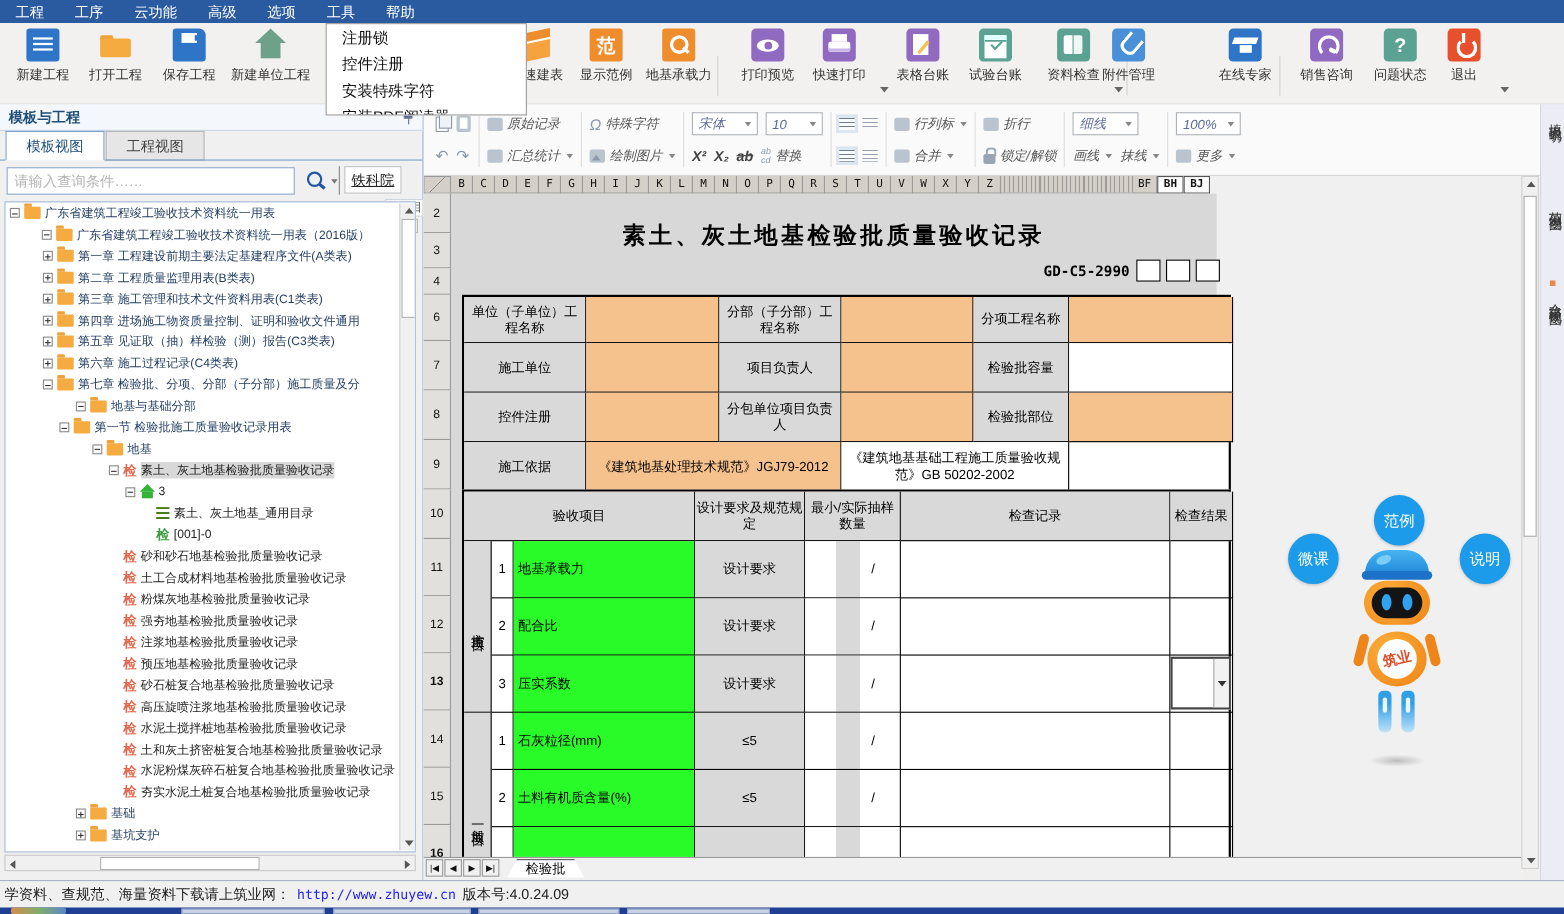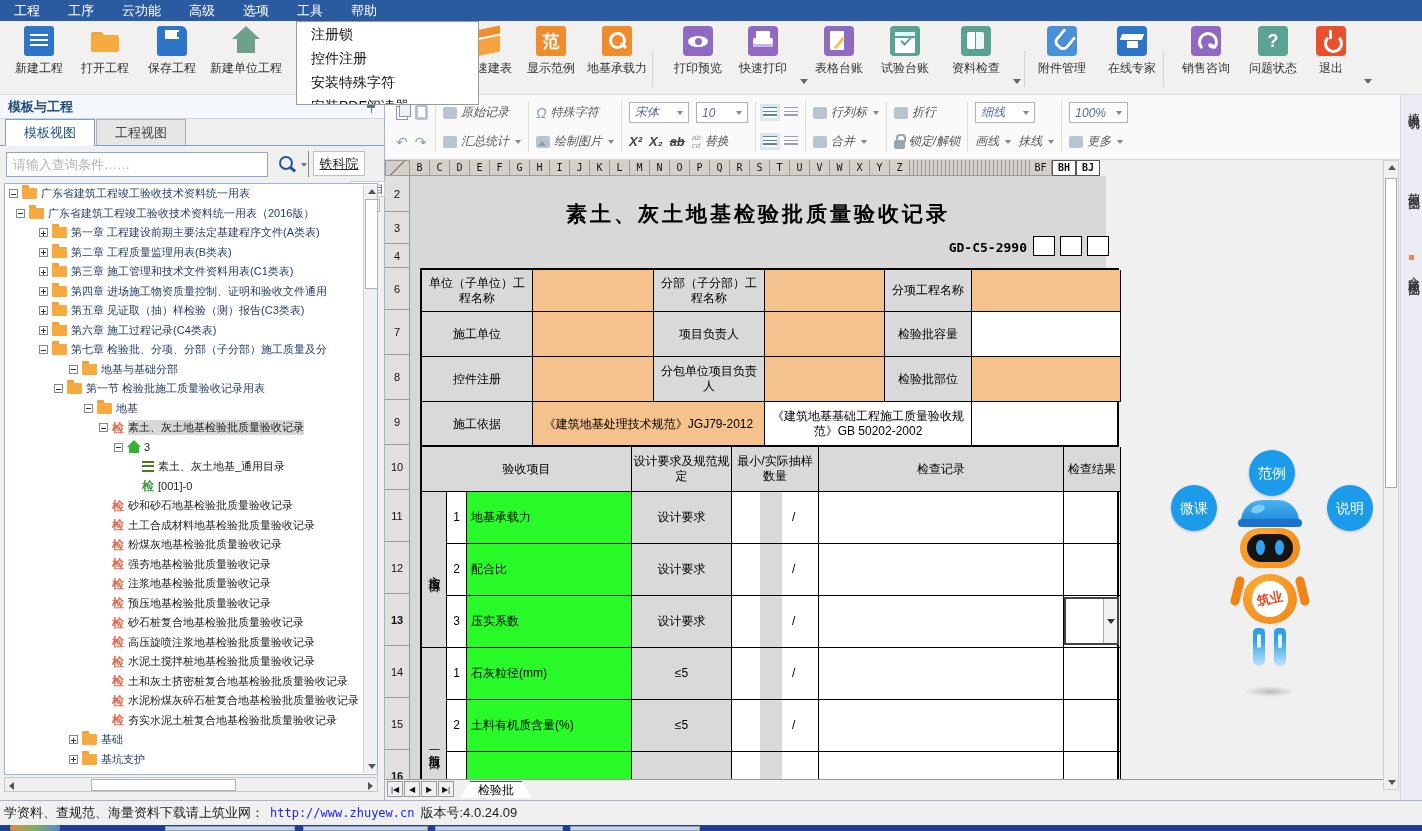--- a/index.html
+++ b/index.html
@@ -12,21 +12,21 @@
   #menubar { left:0; top:0; width:1422px; height:21px; background:#2a5a9f; display:flex; align-items:center; }
   #menubar .mitem { color:#fff; font-size:13px; padding:0 14px; height:21px; line-height:21px; cursor:default; }
 
   
   #toolbar { left:0; top:21px; width:1422px; height:74px; background:#f2f1f0; border-bottom:1px solid #e0dedd; }
   .tbtn { position:absolute; top:5px; width:70px; height:64px; display:flex; flex-direction:column; align-items:center; }
   .tbtn .tlbl { margin-top:4px; font-size:12px; color:#333; white-space:nowrap; }
   .tico { width:30px; height:30px; border-radius:4px; position:relative; }
   .tb1{left:4px}.tb2{left:70px}.tb3{left:137px}.tb4{left:208px;width:76px}.tb5{left:453px}
   .tb6{left:516px}.tb7{left:582px}.tb8{left:663px}.tb9{left:728px}.tb10{left:804px}
-  .tb11{left:870px}.tb12{left:941px}.tb13{left:1027px}.tb14{left:1097px}.tb15{left:1171px}
+  .tb11{left:870px}.tb12{left:941px}.tb13{left:991px}.tb14{left:1097px}.tb15{left:1171px}
   .tb16{left:1238px}.tb17{left:1304px;width:54px}
   .tsep { position:absolute; top:30px; width:1px; height:36px; background:#d5d2d0; }
   .dd { position:absolute; top:58px; width:0; height:0; border-left:4px solid transparent; border-right:4px solid transparent; border-top:5px solid #666; }
   
   .ico-doc{background:#2e75c8;border-radius:3px}
   .ico-doc::after{content:"";position:absolute;left:6px;top:8px;width:18px;height:2px;background:#fff;box-shadow:0 5px 0 #fff,0 10px 0 #fff}
   .ico-folder{background:transparent}
   .ico-folder::before{content:"";position:absolute;left:1px;top:6px;width:12px;height:5px;background:#f0a23a;border-radius:2px 2px 0 0}
   .ico-folder::after{content:"";position:absolute;left:1px;top:9px;width:28px;height:17px;background:#f5ab3f;border-radius:2px}
   .ico-floppy{background:#2e75c8;border-radius:3px 6px 3px 3px}
@@ -132,21 +132,21 @@
   .fold::before{content:"";position:absolute;left:0;top:-3px;width:7px;height:3px;background:#f0a23a;border-radius:1px 1px 0 0}
   .chk { font-size:12px; font-weight:bold; color:#e06a50; line-height:12px; }
   .chk.green { color:#3e9b3e; }
   .homeico { width:13px; height:12px; position:relative; }
   .homeico::before{content:"";position:absolute;left:0;top:-1px;border-left:7px solid transparent;border-right:7px solid transparent;border-bottom:7px solid #35b335}
   .homeico::after{content:"";position:absolute;left:2px;top:6px;width:10px;height:6px;background:#35b335}
   .listico { width:12px; height:11px; background:repeating-linear-gradient(#4a7a1e 0 2px,transparent 2px 4.5px); }
   .tlabel { font-size:11px; color:#1e3a5f; }
   .leaf .tlabel { color:#222; }
   .sel .tlabel { background:#d8d8d8; }
-  .d0{padding-left:4px}.d1{padding-left:11px}.d2{padding-left:34px}.d3{padding-left:49px}
+  .d0{padding-left:4px}.d1{padding-left:33px}.d2{padding-left:34px}.d3{padding-left:49px}
   .d4{padding-left:64px}.d5{padding-left:79px}.d6{padding-left:94px}.d7{padding-left:109px}.d8{padding-left:124px}
   #treeVscroll { position:absolute; left:358px; top:1px; width:15px; height:588px; background:#f0f0f0; border-left:1px solid #d0d0d0; }
   #treeVthumb { position:absolute; left:1px; top:14px; width:13px; height:90px; background:#fff; border:1px solid #b0b0b0; }
   .scup{position:absolute;left:4px;top:4px;border-left:4px solid transparent;border-right:4px solid transparent;border-bottom:5px solid #555}
   .scdn{position:absolute;left:4px;bottom:4px;border-left:4px solid transparent;border-right:4px solid transparent;border-top:5px solid #555}
   #treeHscroll { position:absolute; left:4px; top:682px; width:374px; height:15px; background:#f0f0f0; border:1px solid #c8c8c8; }
   #treeHthumb { position:absolute; left:86px; top:1px; width:145px; height:12px; background:#fff; border:1px solid #b0b0b0; }
   .scl{position:absolute;left:4px;top:4px;border-top:4px solid transparent;border-bottom:4px solid transparent;border-right:5px solid #555}
   .scr{position:absolute;right:4px;top:4px;border-top:4px solid transparent;border-bottom:4px solid transparent;border-left:5px solid #555}
 

